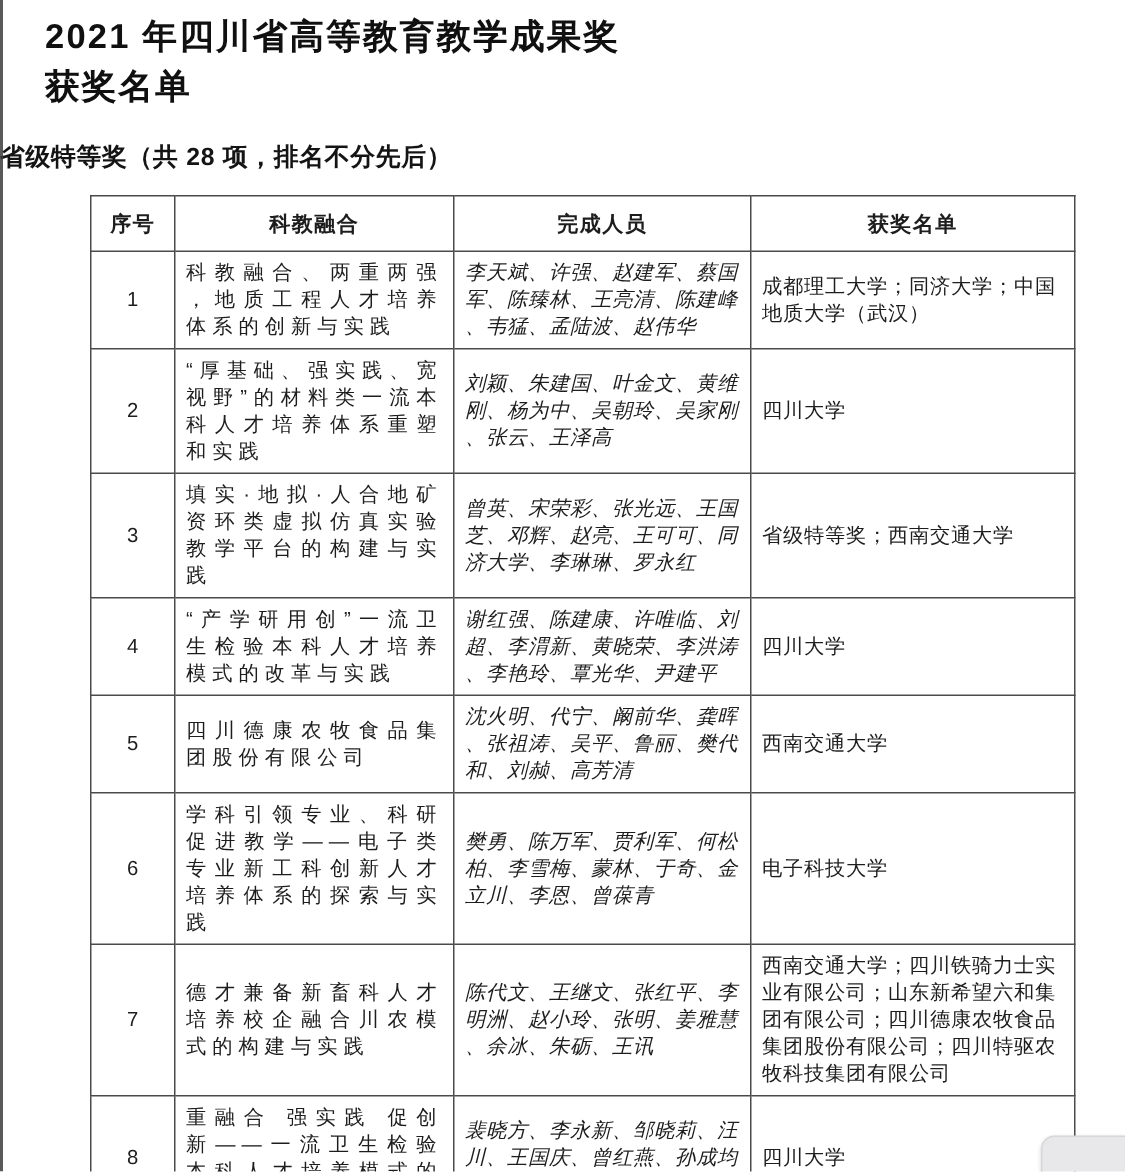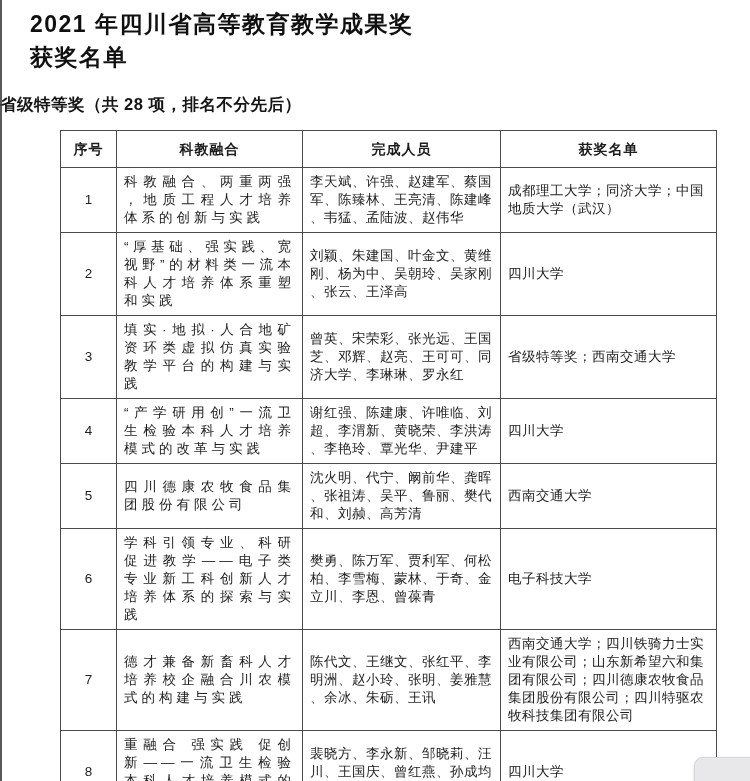--- a/index.html
+++ b/index.html
@@ -76,20 +76,21 @@
     text-align: center;
     font-size: 13px;
   }
   td.cell-proj {
     letter-spacing: 4px;
     text-align: justify;
     padding-left: 9px;
   }
   td.cell-people {
     letter-spacing: 0.5px;
+    font-style: italic;
   }
   td.cell-org {
     padding-right: 50px;
     letter-spacing: 0.5px;
   }
   .float-widget {
     position: absolute;
     right: -10px; bottom: -8px;
     width: 66px; height: 32px;
     background: var(--widget-bg);

